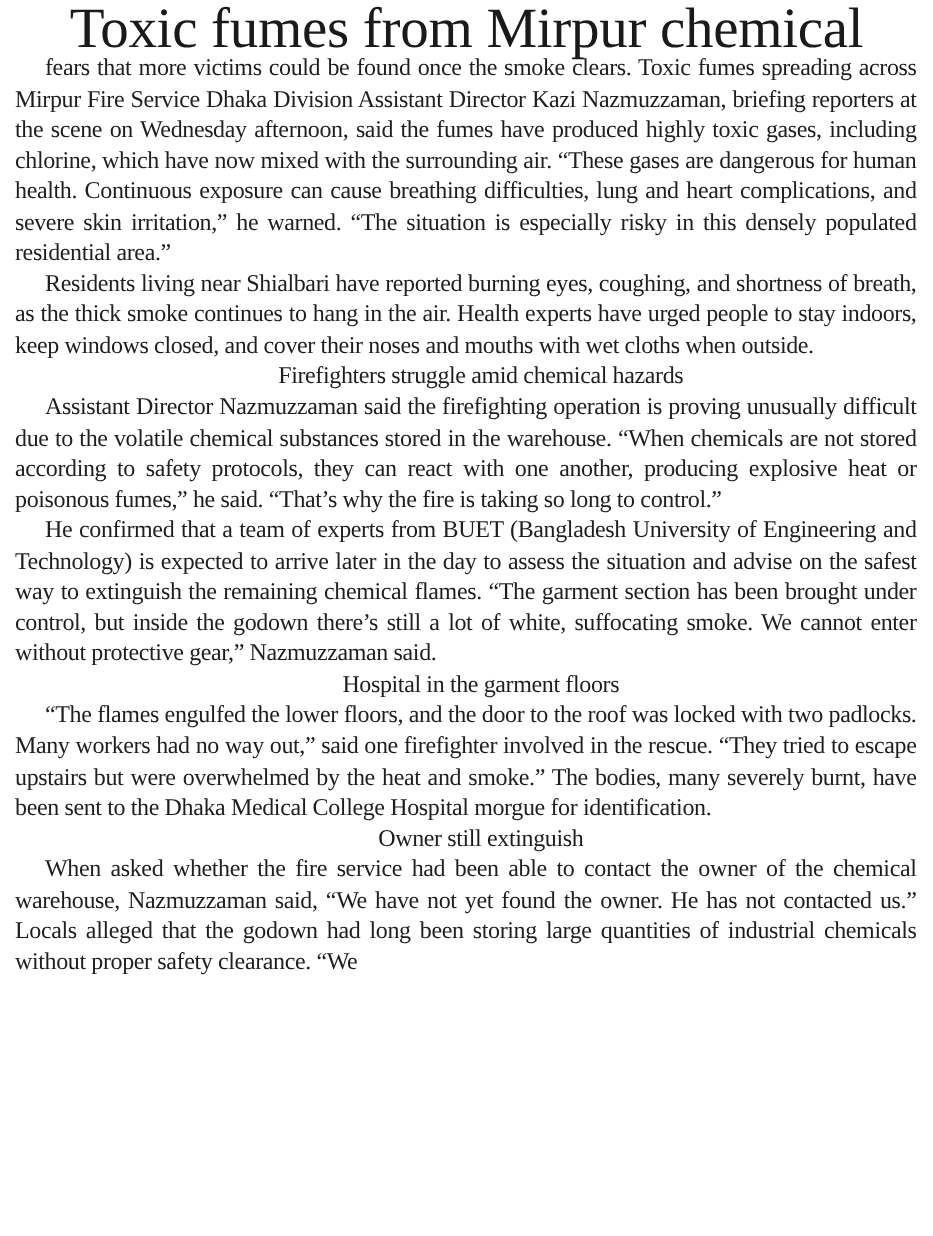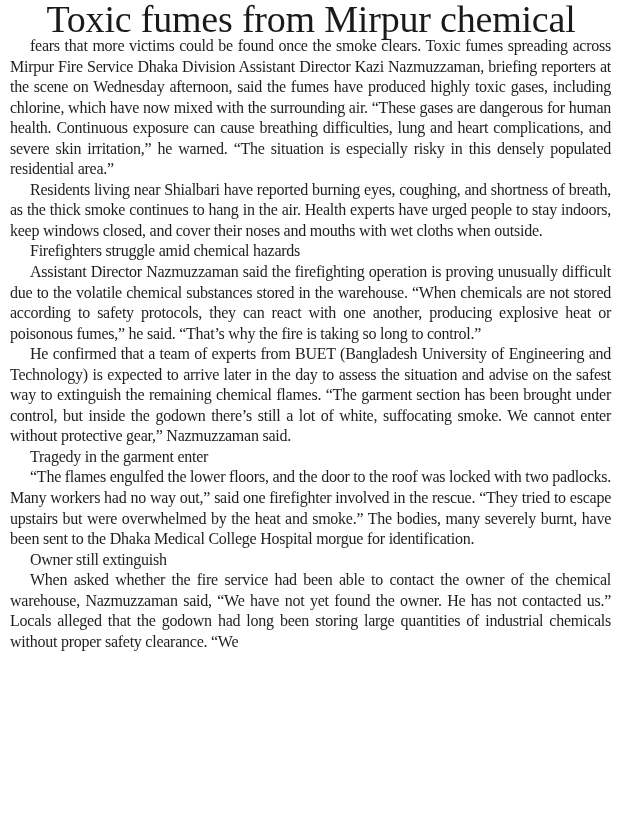--- a/index.html
+++ b/index.html
@@ -10,31 +10,31 @@
     font-family: "Liberation Serif", serif; font-size: 38px; line-height: 44px;
     color: #1a1a1a; font-weight: normal; margin: 0; letter-spacing: -0.2px;
   }
   .body {
     position: absolute; left: 10px; top: 36px; width: 601px;
     font-family: "Liberation Serif", serif; font-size: 16px; line-height: 20.55px;
     color: #1e1e1e; text-align: justify; letter-spacing: -0.25px;
     hyphens: manual;
   }
   .body p { margin: 0; text-indent: 20px; }
-  .body p.subhead { text-align: left; }
+  .body p.subhead { text-align: center; }
 </style>
 </head>
 <body>
 
 <div class="page">
   <h1 class="headline">Toxic fumes from Mirpur chemical</h1>
   <div class="body">
     <p>fears that more victims could be found once the smoke clears. Toxic fumes spreading across Mirpur Fire Service Dhaka Division Assistant Director Kazi Nazmuzzaman, briefing reporters at the scene on Wednesday afternoon, said the fumes have produced highly toxic gases, including chlorine, which have now mixed with the surrounding air. “These gases are dangerous for human health. Continuous exposure can cause breathing difficulties, lung and heart complica­tions, and severe skin irritation,” he warned. “The situation is especially risky in this densely populated residential area.”</p>
     <p>Residents living near Shialbari have reported burning eyes, coughing, and shortness of breath, as the thick smoke continues to hang in the air. Health experts have urged people to stay indoors, keep windows closed, and cover their noses and mouths with wet cloths when outside.</p>
     <p class="subhead">Firefighters struggle amid chemical hazards</p>
     <p>Assistant Director Nazmuzzaman said the firefighting operation is proving unusually difficult due to the volatile chemical substances stored in the ware­house. “When chemicals are not stored according to safety protocols, they can react with one another, producing explosive heat or poisonous fumes,” he said. “That’s why the fire is taking so long to control.”</p>
     <p>He confirmed that a team of experts from BUET (Bangladesh University of Engineering and Technology) is expected to arrive later in the day to assess the situation and advise on the safest way to extinguish the remaining chemical flames. “The garment section has been brought under control, but inside the godown there’s still a lot of white, suffocating smoke. We cannot enter without protective gear,” Nazmuzzaman said.</p>
-    <p class="subhead">Tragedy in the garment enter</p>
+    <p class="subhead">Hospital in the garment floors</p>
     <p>“The flames engulfed the lower floors, and the door to the roof was locked with two padlocks. Many workers had no way out,” said one firefighter involved in the rescue. “They tried to escape upstairs but were overwhelmed by the heat and smoke.” The bodies, many severely burnt, have been sent to the Dhaka Medical College Hospital morgue for identification.</p>
     <p class="subhead">Owner still extinguish</p>
     <p>When asked whether the fire service had been able to contact the owner of the chemical warehouse, Nazmuzzaman said, “We have not yet found the owner. He has not contacted us.” Locals alleged that the godown had long been storing large quantities of industrial chemicals without proper safety clearance. “We</p>
   </div>
 </div>
 
 </body></html>

